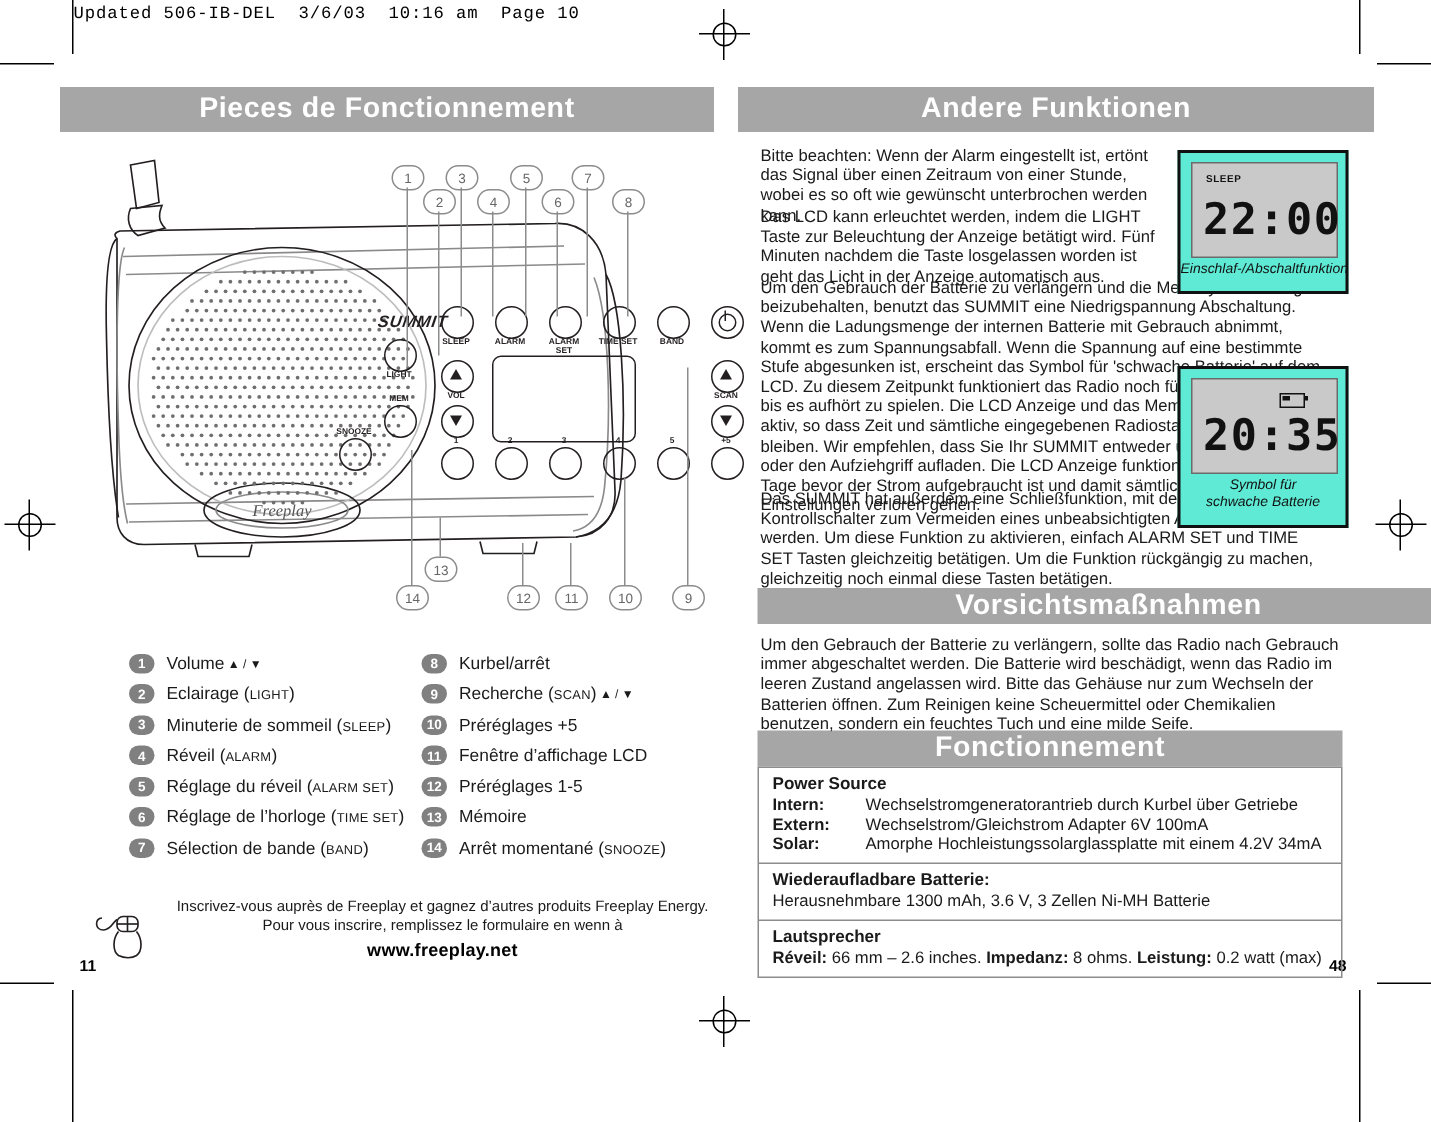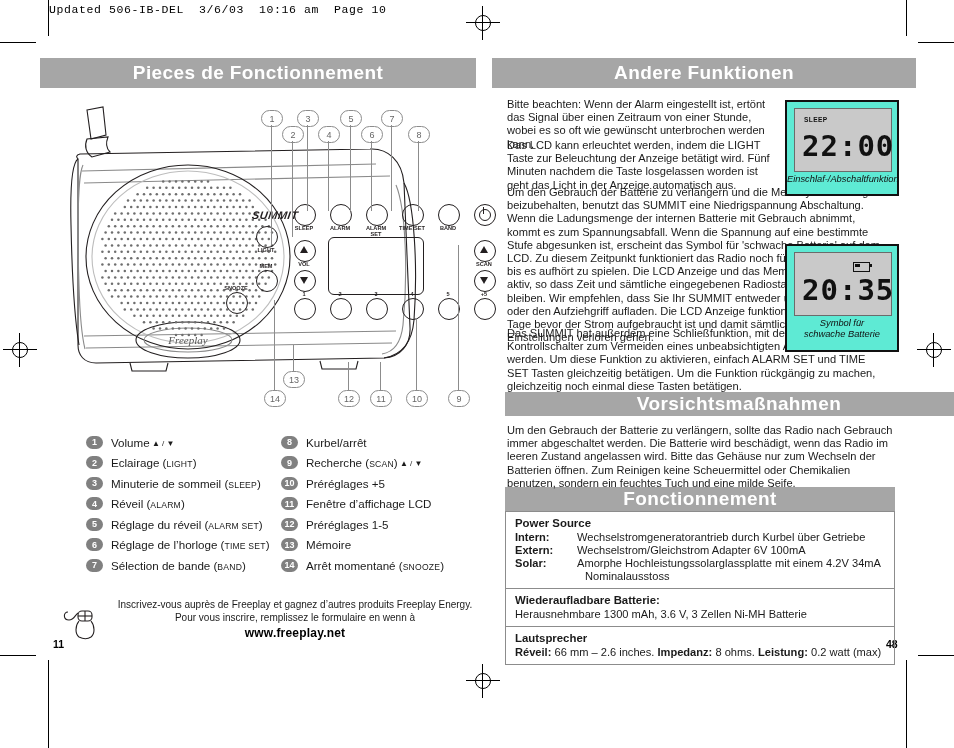--- a/index.html
+++ b/index.html
@@ -926,21 +926,20 @@
         <span class="spec-val">Wechselstromgeneratorantrieb durch Kurbel über Getriebe</span>
       </div>
       <div class="spec-line">
         <span class="spec-key">Extern:</span>
         <span class="spec-val">Wechselstrom/Gleichstrom Adapter 6V 100mA</span>
       </div>
       <div class="spec-line">
         <span class="spec-key">Solar:</span>
         <span class="spec-val">Amorphe Hochleistungssolarglassplatte mit einem 4.2V 34mA</span>
       </div>
-      <div class="spec-cont">Nominalausstoss</div>
     </div>
     <div class="spec-sec">
       <div class="spec-title">Wiederaufladbare Batterie:</div>
       <div class="spec-body">Herausnehmbare 1300 mAh, 3.6 V, 3 Zellen Ni-MH Batterie</div>
     </div>
     <div class="spec-sec">
       <div class="spec-title">Lautsprecher</div>
       <div class="spec-body">
         <b>Réveil:</b><span> 66 mm – 2.6 inches.  </span><b>Impedanz:</b><span> 8 ohms.  </span><b>Leistung:</b><span> 0.2 watt (max)</span>
       </div>

